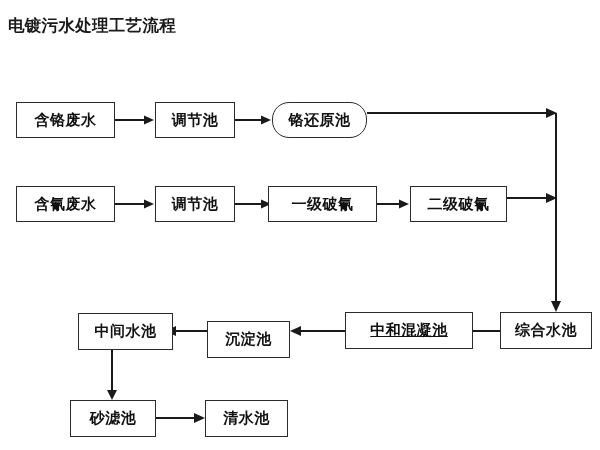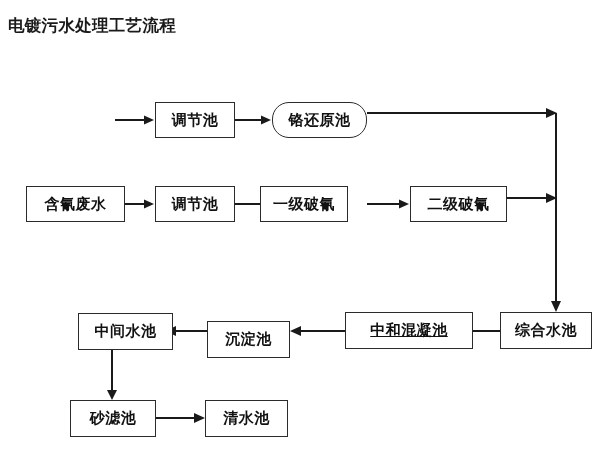--- a/index.html
+++ b/index.html
@@ -98,26 +98,27 @@
     <line x1="207" y1="331" x2="174" y2="331"></line>
     <polygon points="165,331 176,326 176,336"></polygon>
 
     <line x1="112" y1="350" x2="112" y2="392"></line>
     <polygon points="112,400 107,390 117,390"></polygon>
 
     <line x1="156" y1="418" x2="196" y2="418"></line>
     <polygon points="205,418 194,413 194,423"></polygon>
   </svg>
 
+  <div class="node" style="left:16px;  top:102px; width:99px;  height:36px;">含铬废水</div>
   <div class="node" style="left:155px; top:102px; width:80px;  height:36px;">调节池</div>
   <div class="node" style="left:272px; top:102px; width:95px;  height:36px;border-radius:17px;">铬还原池</div>
 
-  <div class="node" style="left:16px;  top:186px; width:99px;  height:36px;margin-left:10px;">含氰废水</div>
+  <div class="node" style="left:16px;  top:186px; width:99px;  height:36px;">含氰废水</div>
   <div class="node" style="left:155px; top:186px; width:80px;  height:36px;">调节池</div>
-  <div class="node" style="left:260px; top:186px; width:88px;  height:36px;">一级破氰</div>
+  <div class="node" style="left:268px; top:186px; width:109px;  height:36px;">一级破氰</div>
   <div class="node" style="left:410px; top:186px; width:97px;  height:36px;">二级破氰</div>
 
   <div class="node" style="left:500px; top:312px; width:92px;  height:37px;">综合水池</div>
   <div class="node" style="left:345px; top:312px; width:128px; height:37px;text-decoration:underline;">中和混凝池</div>
   <div class="node" style="left:207px; top:312px; width:83px;  height:37px;margin-top:9px;">沉淀池</div>
   <div class="node" style="left:78px;  top:313px; width:95px;  height:37px;">中间水池</div>
 
   <div class="node" style="left:70px;  top:400px; width:86px;  height:37px;">砂滤池</div>
   <div class="node" style="left:205px; top:400px; width:83px;  height:37px;">清水池</div>
 

